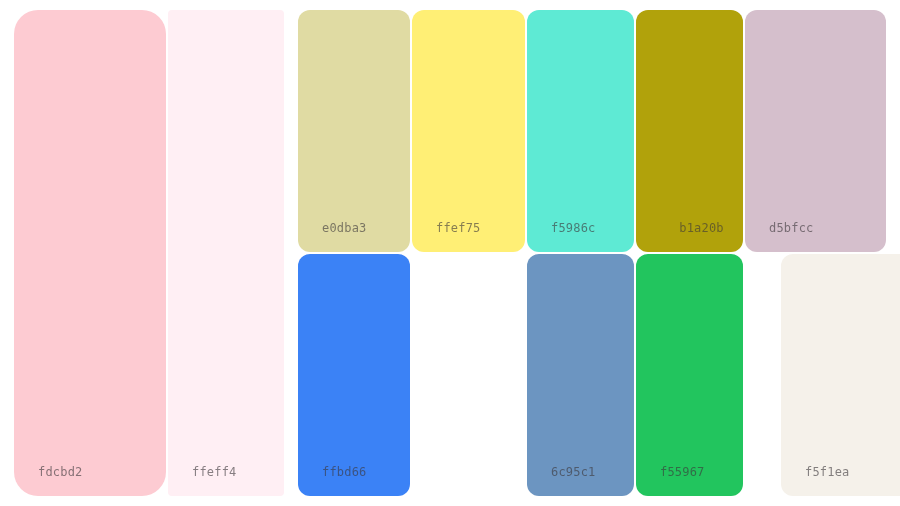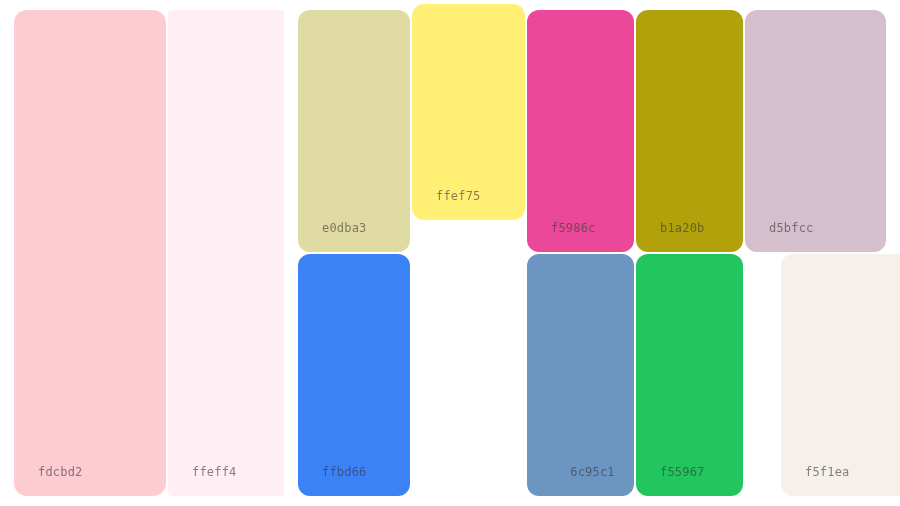--- a/index.html
+++ b/index.html
@@ -38,45 +38,45 @@
     padding: 0 0 18px 24px;
     white-space: nowrap;
     line-height: 1;
     user-select: none;
   }
 </style>
 </head>
 <body>
 
 <div id="palette" style="background: rgb(255, 255, 255);">
-    <div class="swatch" style="left: 14px; top: 10px; width: 152px; height: 486px; background: rgb(253, 203, 210); border-radius: 13px;">
+    <div class="swatch" style="left: 14px; top: 10px; width: 152px; height: 486px; background: rgb(253, 203, 210); border-radius: 24px;">
       <span class="swatch-label">fdcbd2</span>
     </div>
     <div class="swatch" style="left: 168px; top: 10px; width: 116px; height: 486px; background: rgb(255, 239, 244); border-radius: 4px;">
       <span class="swatch-label">ffeff4</span>
     </div>
     <div class="swatch" style="left: 298px; top: 10px; width: 112px; height: 242px; background: rgb(224, 219, 163); border-radius: 12px;">
       <span class="swatch-label">e0dba3</span>
     </div>
-    <div class="swatch" style="left: 412px; top: 4px; width: 113px; height: 216px; background: rgb(255, 239, 117); border-radius: 12px;">
+    <div class="swatch" style="left: 412px; top: 10px; width: 113px; height: 242px; background: rgb(255, 239, 117); border-radius: 12px;">
       <span class="swatch-label">ffef75</span>
     </div>
-    <div class="swatch" style="left: 527px; top: 10px; width: 107px; height: 242px; background: #ec4899; border-radius: 12px;">
+    <div class="swatch" style="left: 527px; top: 10px; width: 107px; height: 242px; background: #5eead4; border-radius: 12px;">
       <span class="swatch-label">f5986c</span>
     </div>
-    <div class="swatch" style="left: 636px; top: 10px; width: 107px; height: 242px; background: rgb(177, 162, 11); border-radius: 12px;">
+    <div class="swatch" style="left: 636px; top: 10px; width: 107px; height: 242px; background: rgb(177, 162, 11); border-radius: 12px; justify-content: center;">
       <span class="swatch-label">b1a20b</span>
     </div>
     <div class="swatch" style="left: 745px; top: 10px; width: 141px; height: 242px; background: rgb(213, 191, 204); border-radius: 12px; text-align: right;">
       <span class="swatch-label">d5bfcc</span>
     </div>
     <div class="swatch" style="left: 298px; top: 254px; width: 112px; height: 242px; background: #3b82f6; border-radius: 12px;">
       <span class="swatch-label">ffbd66</span>
     </div>
-    <div class="swatch" style="left: 527px; top: 254px; width: 107px; height: 242px; background: rgb(108, 149, 193); border-radius: 12px; justify-content: center;">
+    <div class="swatch" style="left: 527px; top: 254px; width: 107px; height: 242px; background: rgb(108, 149, 193); border-radius: 12px;">
       <span class="swatch-label">6c95c1</span>
     </div>
     <div class="swatch" style="left: 636px; top: 254px; width: 107px; height: 242px; background: #22c55e; border-radius: 12px;">
       <span class="swatch-label">f55967</span>
     </div>
     <div class="swatch" style="left: 745px; top: 254px; width: 141px; height: 242px; background: rgb(245, 241, 234); border-radius: 12px; margin-left: 36px;">
       <span class="swatch-label">f5f1ea</span>
     </div>
   </div>
 

